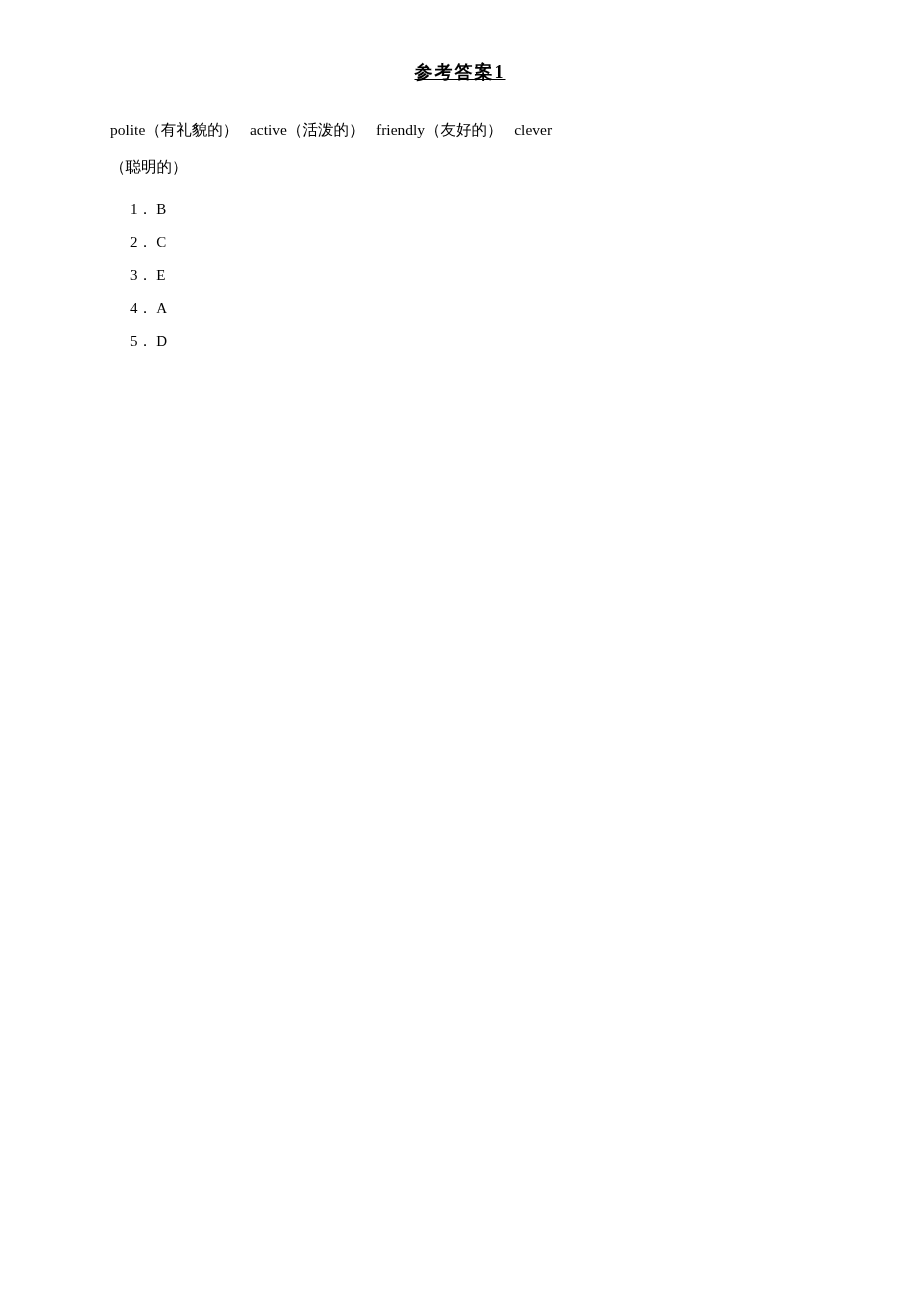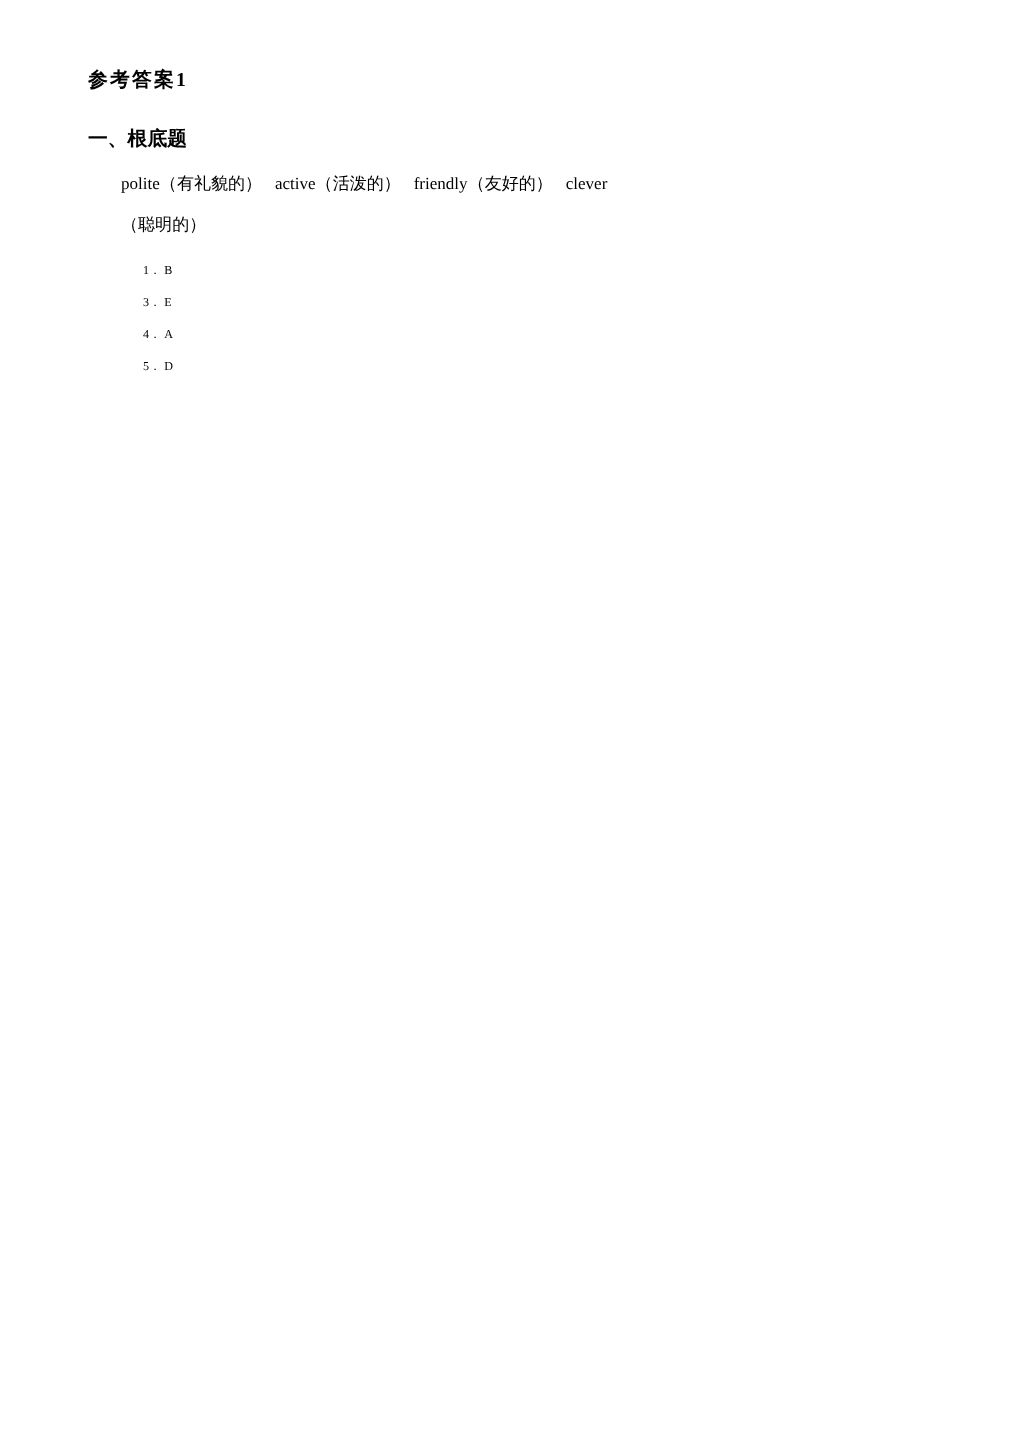--- a/index.html
+++ b/index.html
@@ -12,24 +12,26 @@
       background: #ffffff;
       font-family: "SimSun", "宋体", serif;
       font-size: 16px;
       color: #000000;
       width: 920px;
       min-height: 1302px;
       padding: 60px 80px 60px 80px;
     }
 
     .page-title {
+      text-align: center;
       font-size: 18px;
       font-weight: bold;
       margin-bottom: 30px;
       letter-spacing: 2px;
+      text-decoration: underline;
     }
 
     .section-title {
       font-size: 18px;
       font-weight: bold;
       margin-bottom: 14px;
       margin-top: 10px;
     }
 
     .section-content {
@@ -47,39 +49,39 @@
       margin-bottom: 18px;
     }
 
     .answers-list {
       margin-left: 50px;
       margin-top: 6px;
     }
 
     .answer-item {
       margin-bottom: 14px;
-      font-size: 11px;
+      font-size: 15px;
     }
   </style>
 </head>
 <body>
 
 <div class="page-title">参考答案1</div>
 
 <div class="section">
-  <div class="section-title">一、根底题</div>
   <div class="section-content">
     <p>polite（有礼貌的）&nbsp;&nbsp; active（活泼的）&nbsp;&nbsp; friendly（友好的）&nbsp;&nbsp; clever</p>
     <p>（聪明的）</p>
   </div>
 </div>
 
 <div class="section">
 </div>
 
 <div class="section">
   <div class="answers-list">
     <div class="answer-item">1．&nbsp;B</div>
+    <div class="answer-item">2．&nbsp;C</div>
     <div class="answer-item">3．&nbsp;E</div>
     <div class="answer-item">4．&nbsp;A</div>
     <div class="answer-item">5．&nbsp;D</div>
   </div>
 </div>
 
 </body></html>

